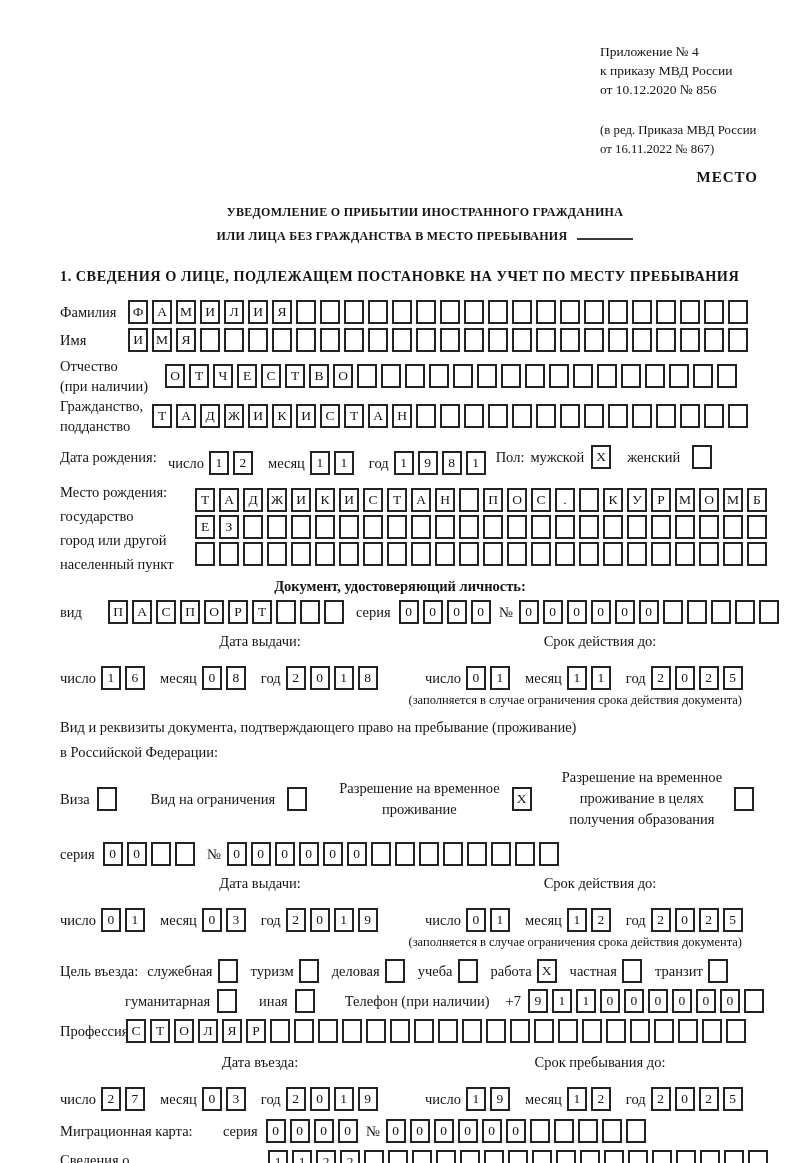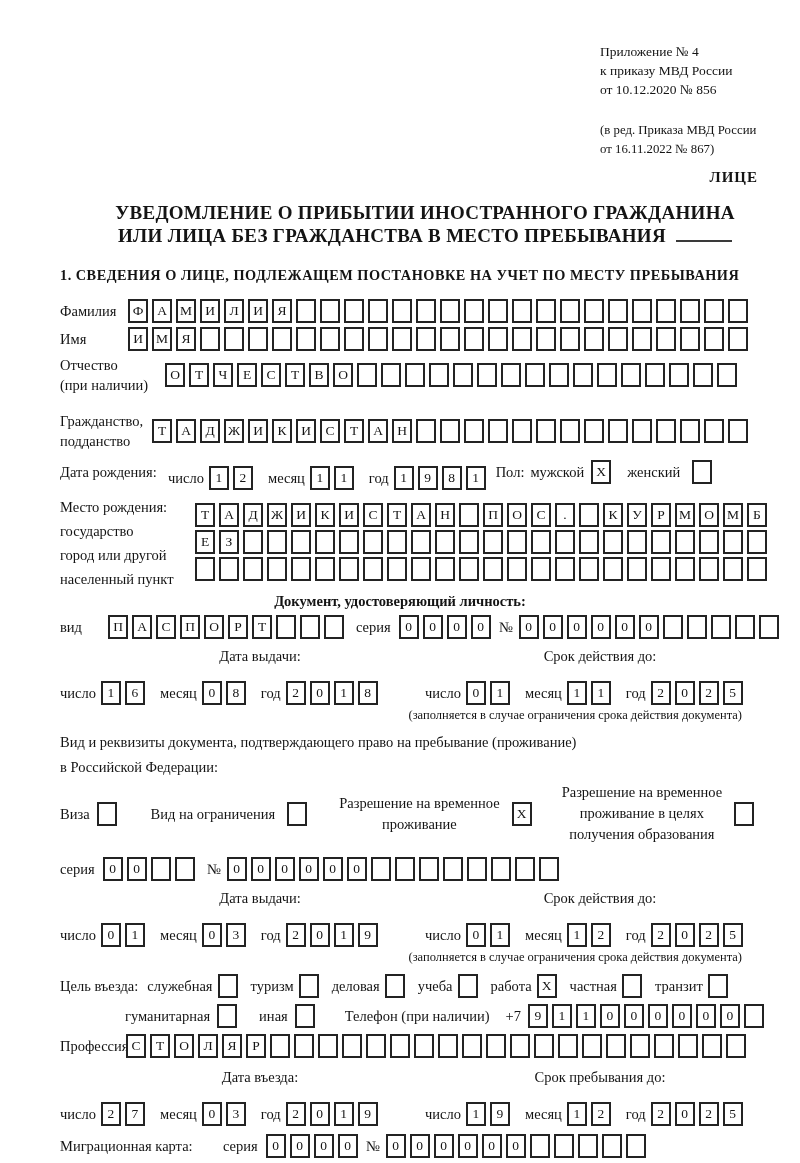--- a/index.html
+++ b/index.html
@@ -7,21 +7,21 @@
   .page {
     position:relative; width:800px; height:1163px; margin:0 auto;
     background:#fff; color:#141414; overflow:hidden;
     font-family:"Liberation Serif","DejaVu Serif",serif;
     box-sizing:border-box; padding:42px 10px 4px 60px;
   }
   .appendix { margin-left:auto; width:190px; font-size:13.5px; line-height:19px; }
   .appendix .ed { font-size:12.8px; }
   .appendix .gap { margin-top:22px; }
   .forma { text-align:right; padding-right:32px; font-weight:bold; font-size:15px; letter-spacing:1px; margin-top:10px; }
-  .title { text-align:center; font-weight:bold; font-size:19px; line-height:23px; letter-spacing:.3px; margin-top:15px; }
+  .title { text-align:center; font-weight:bold; font-size:12px; line-height:23px; letter-spacing:.3px; margin-top:15px; }
   .blank { display:inline-block; width:56px; height:14px; border-bottom:2px solid #3a3a3a; margin-left:10px; }
   .sec { font-weight:bold; font-size:14.3px; letter-spacing:.5px; margin-top:20px; }
   .row { display:flex; align-items:center; margin-top:4px; }
   .top { align-items:center; }
   .lbl { font-size:14.5px; flex:none; line-height:22px; }
   .cells { display:flex; flex:none; flex-wrap:nowrap; }
   .cell {
     flex:none; width:16px; height:20px; border:2px solid #232323;
     margin-right:4px; text-align:center; line-height:20px; font-size:13.5px;
     background:#fff;
@@ -44,21 +44,21 @@
 <div class="page">
 
   <div class="appendix">
     <div>Приложение № 4</div>
     <div>к приказу МВД России</div>
     <div>от 10.12.2020 № 856</div>
     <div class="ed gap">(в ред. Приказа МВД России</div>
     <div class="ed">от 16.11.2022 № 867)</div>
   </div>
 
-  <div class="forma">ЛИЦЕ</div>
+  <div class="forma">МЕСТО</div>
 
   <div class="title">
     <div>УВЕДОМЛЕНИЕ О ПРИБЫТИИ ИНОСТРАННОГО ГРАЖДАНИНА</div>
     <div><span>ИЛИ ЛИЦА БЕЗ ГРАЖДАНСТВА В МЕСТО ПРЕБЫВАНИЯ</span><span class="blank"></span></div>
   </div>
 
   <div class="sec">1. СВЕДЕНИЯ О ЛИЦЕ, ПОДЛЕЖАЩЕМ ПОСТАНОВКЕ НА УЧЕТ ПО МЕСТУ ПРЕБЫВАНИЯ</div>
 
   <div class="row" style="margin-top:15px">
     <span class="lbl" style="width:68px">Фамилия</span>
@@ -150,21 +150,21 @@
         <span class="cell"></span>
         <span class="cell"></span>
         <span class="cell"></span>
         <span class="cell"></span>
         <span class="cell"></span>
         <span class="cell"></span>
         <span class="cell"></span>
       </span>
   </div>
 
-  <div class="row top" style="margin-top:16px">
+  <div class="row top" style="margin-top:0">
     <span class="lbl" style="width:92px">
       <span style="display:block;line-height:21px">Гражданство,</span>
       <span style="display:block;line-height:19px">подданство</span>
     </span>
     <span class="cells">
         <span class="cell">Т</span>
         <span class="cell">А</span>
         <span class="cell">Д</span>
         <span class="cell">Ж</span>
         <span class="cell">И</span>

